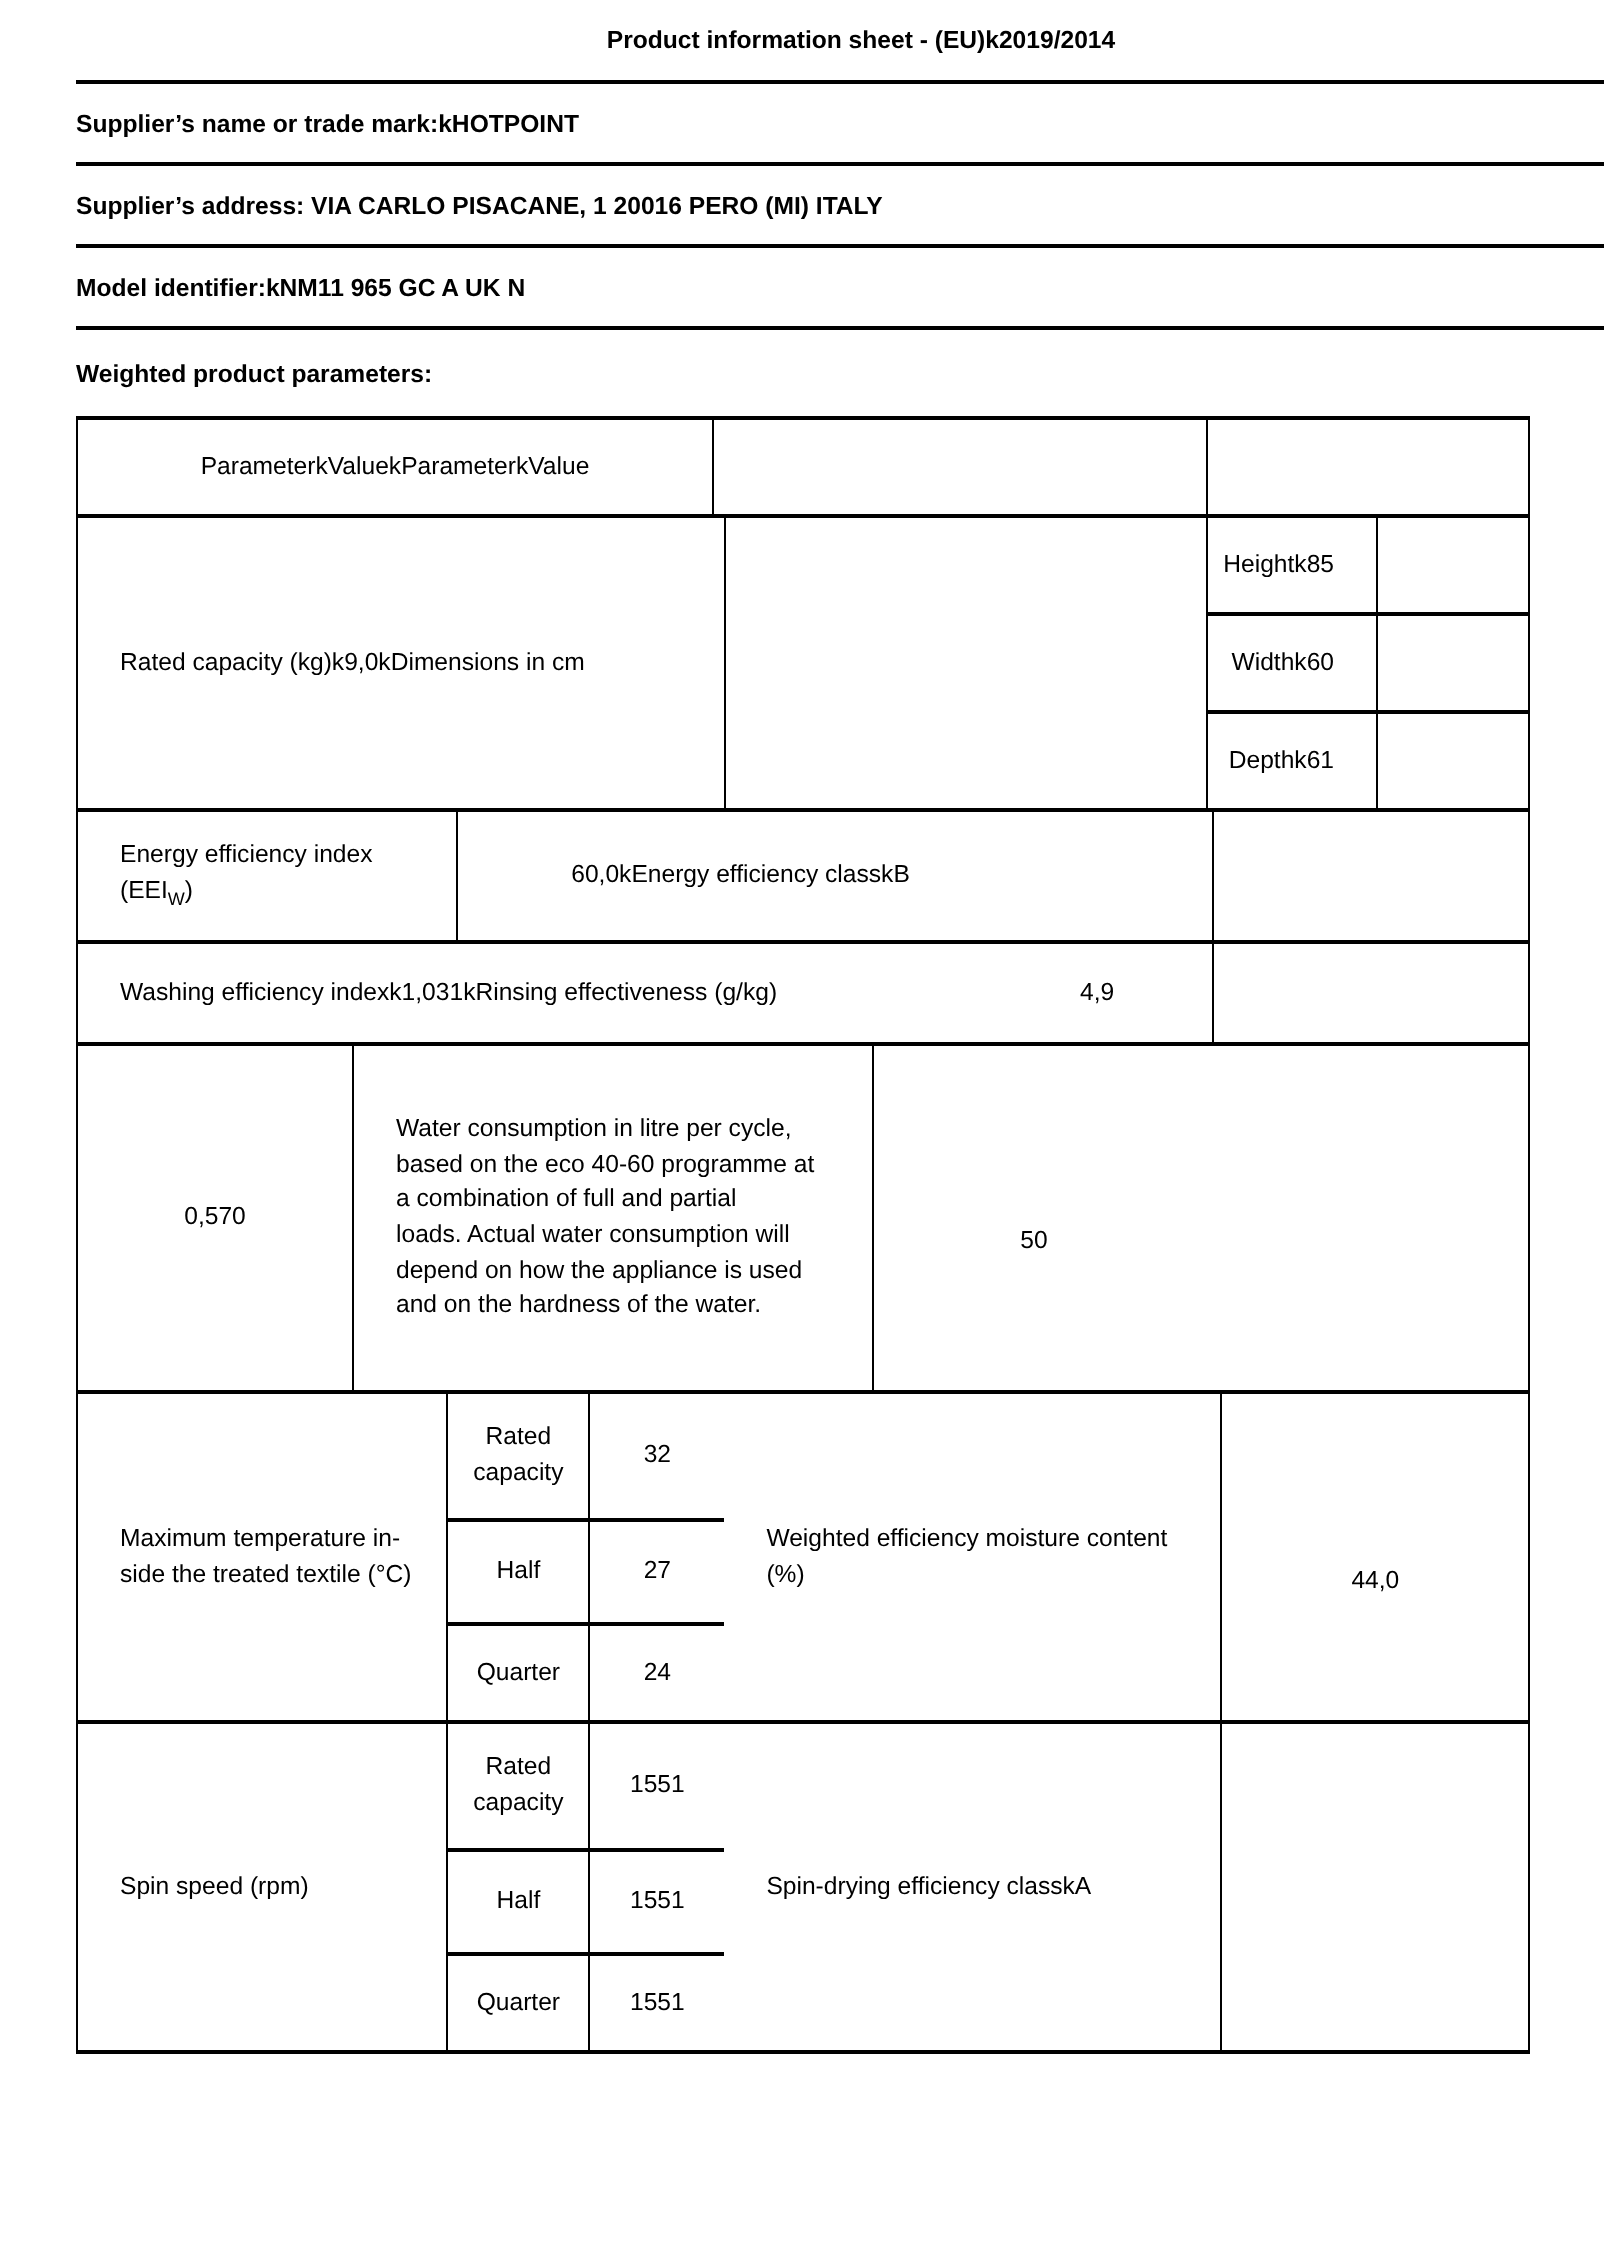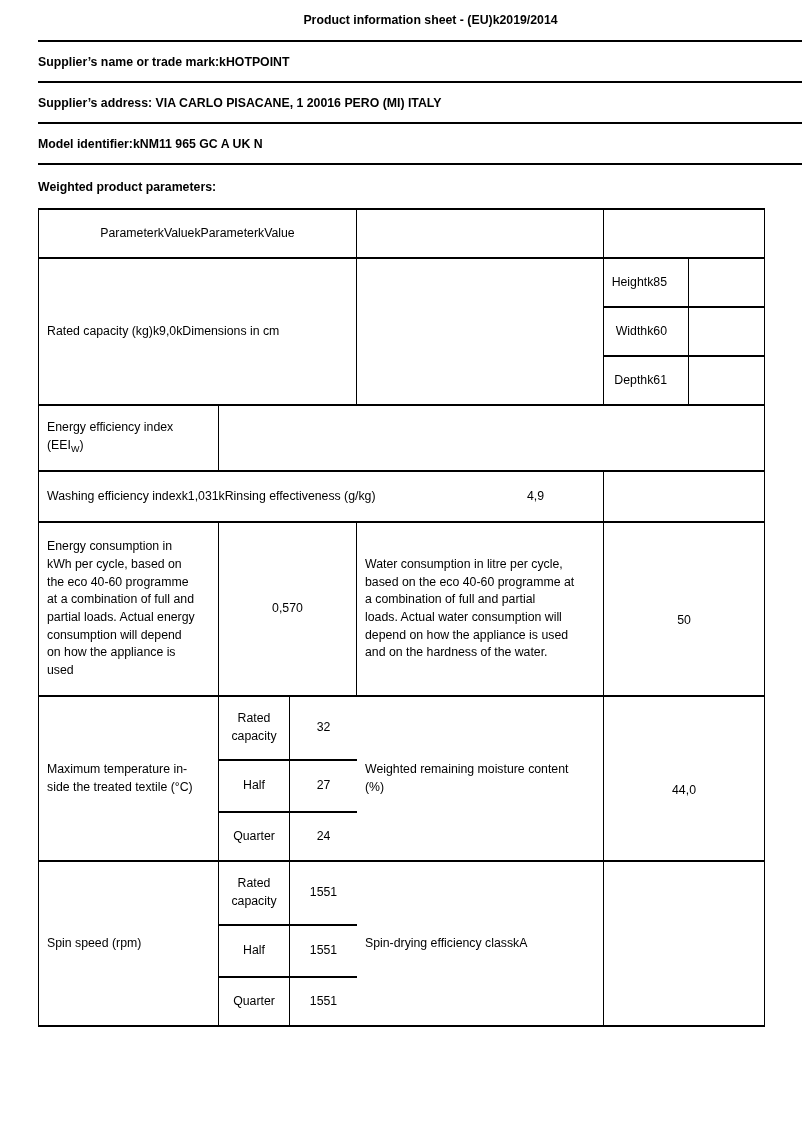--- a/index.html
+++ b/index.html
@@ -39,21 +39,21 @@
   }
   .trow { display: flex; border-bottom: 2px solid #000; }
   .cell {
     border-right: 1px solid #000;
     display: flex;
     align-items: center;
     line-height: 1.44;
   }
   .cell.last { border-right: none; margin-top: 24px; }
   .center { justify-content: center; text-align: right; }
-  .pl { padding-left: 8px; }
+  .pl { padding-left: 8px; margin-left: 13px; }
   .pre { white-space: pre; }
   .rel { position: relative; }
 
   .subtable { display: flex; flex-direction: column; }
   .subrow { display: flex; border-bottom: 2px solid #000; }
   .subrow.nb { border-bottom: none; }
   .subcell {
     display: flex;
     align-items: center;
     justify-content: center;
@@ -123,40 +123,33 @@
       </div>
     </div>
 
     <div class="trow h66">
       <div class="cell pl w180">
         <div>
           <span>Energy efficiency index</span><br>
           <span>(EEI</span><sub class="subw">W</sub><span>)</span>
         </div>
       </div>
+      <div class="cell eei-mid w385">60,0kEnergy efficiency classkB</div>
       <div class="cell last w160"></div>
     </div>
 
     <div class="trow h51">
       <div class="cell pl rel w565">
         <span>Washing efficiency indexk1,031kRinsing effectiveness (g/kg)</span>
         <span class="washing-value">4,9</span>
       </div>
       <div class="cell last w160"></div>
     </div>
 
     <div class="trow h174">
-      <div class="cell pl pre w180">Energy consumption in
-kWh per cycle, based on
-the eco 40-60 programme
-at a combination of full and
-partial loads. Actual energy
-consumption will depend
-on how the appliance is
-used</div>
       <div class="cell center w138">0,570</div>
       <div class="cell pl pre w247">Water consumption in litre per cycle,
 based on the eco 40-60 programme at
 a combination of full and partial
 loads. Actual water consumption will
 depend on how the appliance is used
 and on the hardness of the water.</div>
       <div class="cell center last w160">50</div>
     </div>
 
@@ -170,21 +163,21 @@
         </div>
         <div class="subrow sh52">
           <div class="subcell lbl w71">Half</div>
           <div class="subcell w67">27</div>
         </div>
         <div class="subrow sh47 nb">
           <div class="subcell lbl w71">Quarter</div>
           <div class="subcell w67">24</div>
         </div>
       </div>
-      <div class="cell pl pre w247">Weighted remaining moisture content
+      <div class="cell pl pre w247">Weighted efficiency moisture content
 (%)</div>
       <div class="cell center last w160">44,0</div>
     </div>
 
     <div class="trow h165">
       <div class="cell pl w180">Spin speed (rpm)</div>
       <div class="subtable w138">
         <div class="subrow sh64">
           <div class="subcell lbl w71">Rated capacity</div>
           <div class="subcell w67">1551</div>

